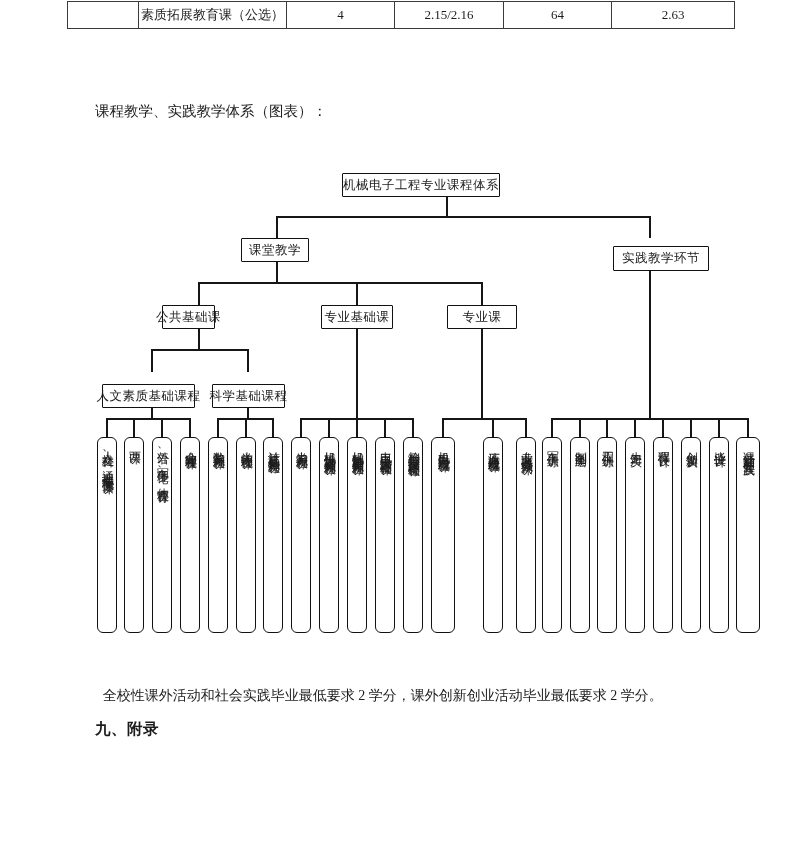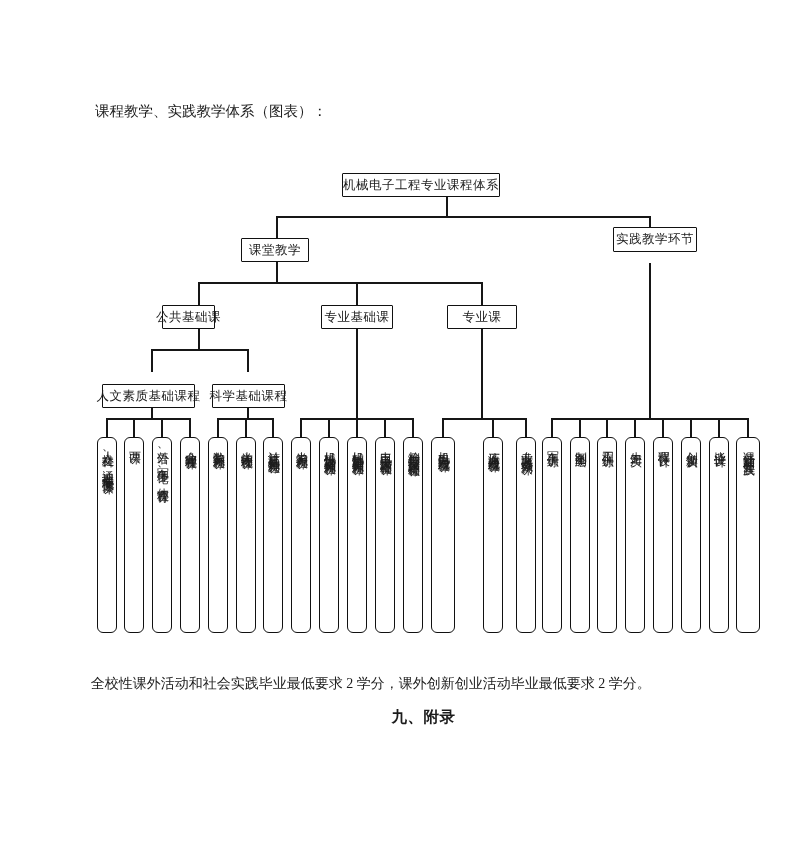--- a/index.html
+++ b/index.html
@@ -32,36 +32,44 @@
     font-size:12px;line-height:17px;letter-spacing:1.5px;padding-top:4px;
     overflow:hidden;
   }
   .leaf.w24{width:24px;line-height:21px;}
   
   .bottom{position:absolute;left:60px;top:672px;width:692px;}
   .sec-head{
     font-family:"Liberation Sans","DejaVu Sans",sans-serif;font-weight:bold;
     font-size:15.5px;margin:0 0 16px 35px;letter-spacing:.5px;
   }
-  .bottom p{margin:0;font-size:14px;line-height:23px;text-indent:2.2em;}
-  .sec-head.last{margin:12px 0 0 35px;text-align:center;}
+  .bottom p{margin:12px;font-size:14px;line-height:23px;text-indent:2.2em;}
+  .sec-head.last{margin:12px 0 0 35px;}
 </style>
 </head>
 <body>
 
 <table class="doc-table">
   <colgroup>
     <col style="width:71px">
       <col style="width:147px">
       <col style="width:108px">
     <col style="width:109px">
       <col style="width:108px">
       <col style="width:123px">
   </colgroup>
   <tbody>
+      <tr>
+    <td></td>
+    <td>素质拓展教育课（公选）</td>
+    <td>4</td>
+    <td>2.15/2.16</td>
+    <td>64</td>
+    <td>2.63</td>
+  </tr>
 </tbody>
   </table>
 
 <div class="caption">课程教学、实践教学体系（图表）：</div>
 
 <svg class="connectors" width="799" height="660">
   <g fill="none" stroke="#161616" stroke-width="2">
     <path d="M447 196 V218"></path>
     <path d="M277 238 V217 H650 V238"></path>
     <path d="M277 262 V284"></path>
@@ -77,21 +85,21 @@
     <path d="M482 329 V420"></path>
     <path d="M443 437 V419 H526 V437 M493 419 V437"></path>
     <path d="M650 263 V420"></path>
     <path d="M552 437 V419 H748 V437 M580 419 V437 M607 419 V437 M635 419 V437 M663 419 V437 M691 419 V437 M719 419 V437"></path>
   </g>
 </svg>
 
 <div class="node" style="left:342px;top:173px;width:158px;height:24px">机械电子工程专业课程体系</div>
 
 <div class="node" style="left:241px;top:238px;width:68px;height:24px">课堂教学</div>
-<div class="node" style="left:613px;top:227px;width:84px;height:25px">实践教学环节</div>
+<div class="node" style="left:613px;top:246px;width:96px;height:25px">实践教学环节</div>
 
 <div class="node" style="left:162px;top:305px;width:53px;height:24px">公共基础课</div>
 <div class="node" style="left:321px;top:305px;width:72px;height:24px">专业基础课</div>
 <div class="node" style="left:447px;top:305px;width:70px;height:24px">专业课</div>
 
 <div class="node" style="left:102px;top:384px;width:93px;height:24px">人文素质基础课程</div>
 <div class="node" style="left:212px;top:384px;width:73px;height:24px">科学基础课程</div>
 
 <div class="leaf" style="left:97px">人文社科、通识教学专项选修课</div>
 <div class="leaf" style="left:124px">两课</div>

